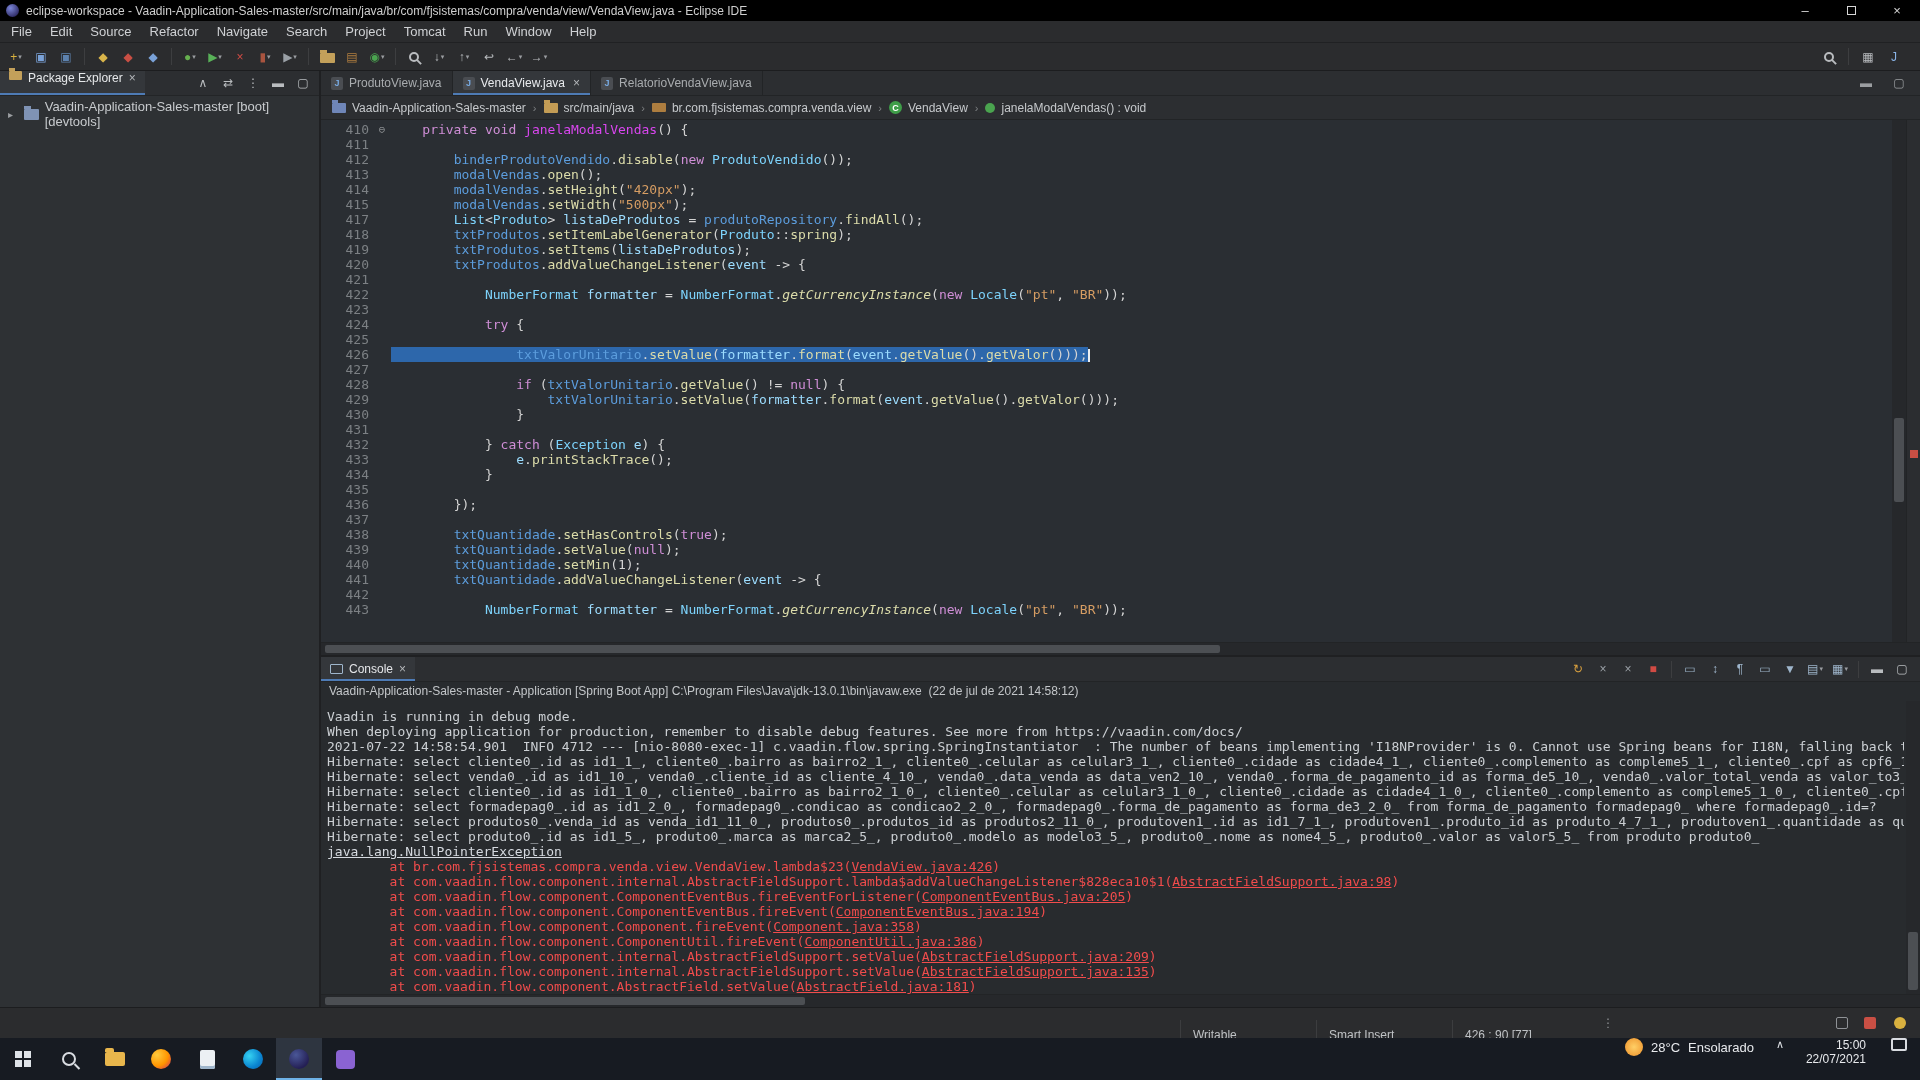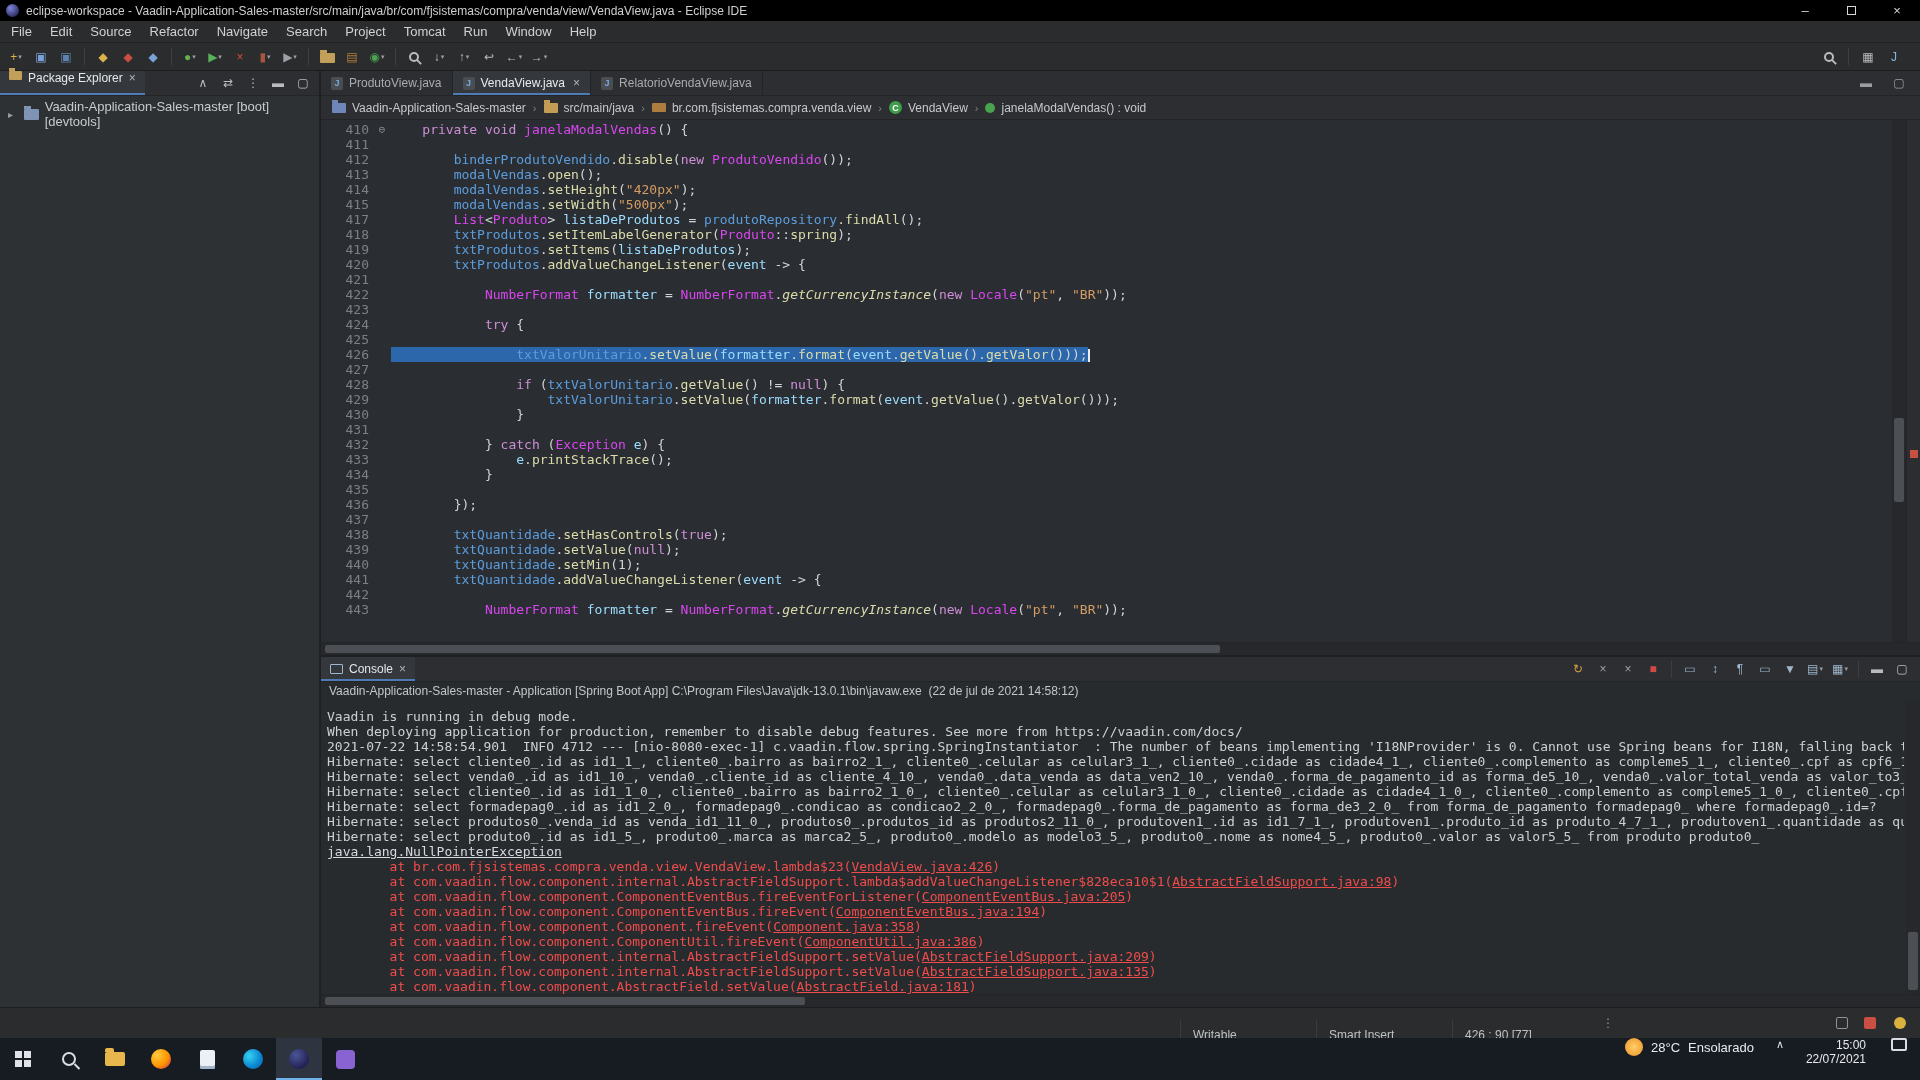--- a/index.html
+++ b/index.html
@@ -70,21 +70,21 @@
   
   .code-wrap{flex:1;display:flex;background:#2a2e33;overflow:hidden}
   .code-lines{flex:1;min-width:0;padding-top:2px;font:13px/15px "DejaVu Sans Mono",monospace;overflow:hidden}
   .cl{display:flex;height:15px}
   .ga{width:12px;flex:none}
   .ln{width:40px;flex:none;text-align:right;color:#7c8084;padding-right:4px}
   .fold{width:18px;flex:none;text-align:center;color:#8a8d90;font-size:11px}
   .ct{flex:1;min-width:0;color:#d4d4d4;white-space:pre;overflow:hidden}
   .selbg{background:#2d67ab}
   .caret{display:inline-block;width:2px;height:13px;background:#eceff2;vertical-align:text-bottom}
-  .tk-k{color:#cf8ed6}.tk-t{color:#d946ef}.tk-f{color:#5c9ddd}.tk-v{color:#9cdcfe}
+  .tk-k{color:#cf8ed6}.tk-t{color:#7dd3fc}.tk-f{color:#5c9ddd}.tk-v{color:#9cdcfe}
   .tk-m{color:#dcdcaa}.tk-d{color:#d946ef}.tk-s{color:#d69d63}.tk-p{color:#d4d4d4}.tk-i{color:#dcdcaa;font-style:italic}
   .vscroll{width:14px;background:#26282b;position:relative;flex:none}
   .vthumb{position:absolute;left:2px;right:2px;border-radius:2px;background:#4c4f53}
   .overview{width:14px;background:#2b2d30;position:relative;border-left:1px solid #222426;flex:none}
   .ov-red{position:absolute;left:3px;width:8px;height:8px;background:#c94f44}
   .hscroll{height:13px;background:#26282b;position:relative;border-top:1px solid #222426;flex:none}
   .hthumb{position:absolute;top:2px;bottom:2px;border-radius:2px;background:#4c4f53}
 
   
   .console{height:352px;display:flex;flex-direction:column;border-top:2px solid #1f2022;background:#282b2e;flex:none}

